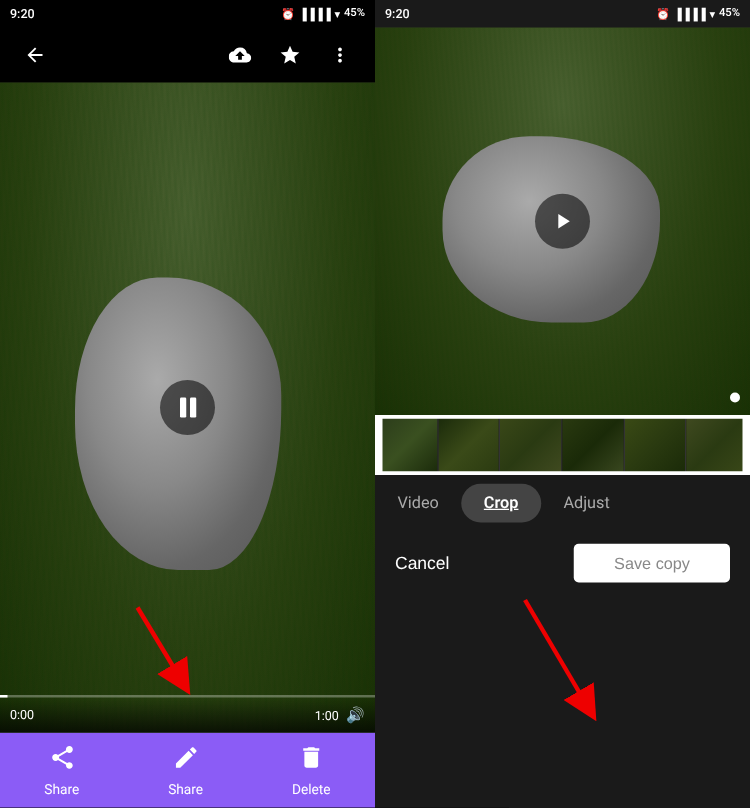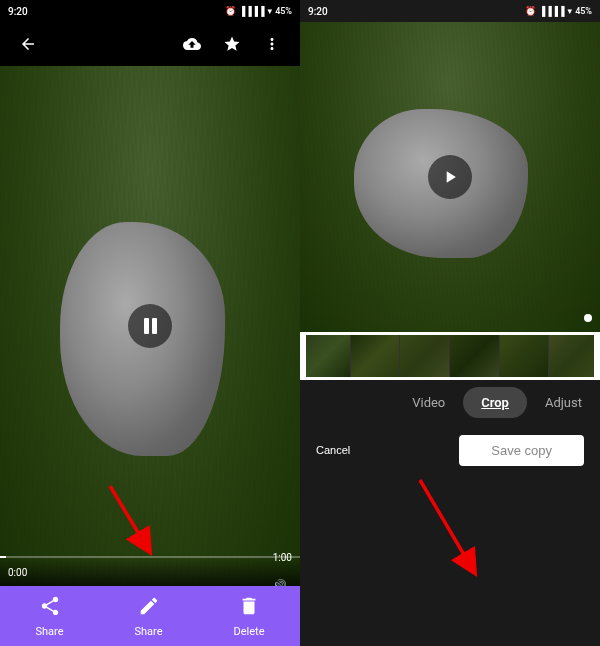--- a/index.html
+++ b/index.html
@@ -166,21 +166,21 @@
       height: 28px;
       background: linear-gradient(to top, rgba(0,0,0,0.7), transparent);
       display: flex;
       align-items: center;
       justify-content: space-between;
       padding: 0 8px;
       color: #fff;
       font-size: 10px;
       margin-top: 24px;
     }
-    .time-bar-right { display: flex; align-items: flex-start; gap: 16px; flex-direction: column; }
+    .time-bar-right { display: flex; align-items: flex-end; gap: 6px; }
 
     
     .progress-bar {
       position: absolute;
       bottom: 28px;
       left: 0;
       right: 0;
       height: 2px;
       background: rgba(255,255,255,0.3);
     }
@@ -285,21 +285,21 @@
       font-size: 11px;
       cursor: pointer;
     }
 
     
     .tab-bar {
       height: 44px;
       background: #1a1a1a;
       display: flex;
       align-items: center;
-      justify-content: flex-end;
+      justify-content: flex-start;
       gap: 0;
       flex-shrink: 0;
     }
     .tab-item {
       padding: 8px 18px;
       color: #aaa;
       font-size: 13px;
       cursor: pointer;
       border-radius: 20px;
     }
@@ -315,21 +315,21 @@
       height: 52px;
       background: #1a1a1a;
       display: flex;
       align-items: center;
       justify-content: space-between;
       padding: 0 16px;
       flex-shrink: 0;
     }
     .cancel-btn {
       color: #fff;
-      font-size: 11px;
+      font-size: 14px;
       cursor: pointer;
       background: none;
       border: none;
     }
     .save-copy-btn {
       background: #ffffff;
       color: #888;
       border: none;
       padding: 8px 32px;
       border-radius: 4px;

